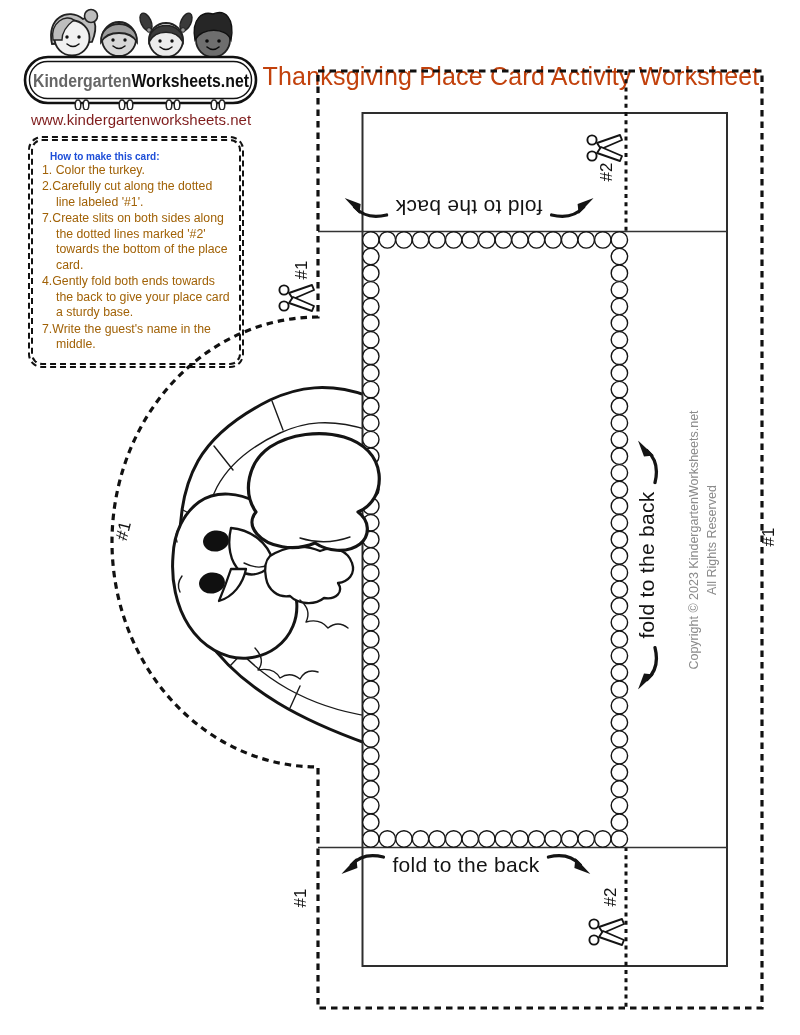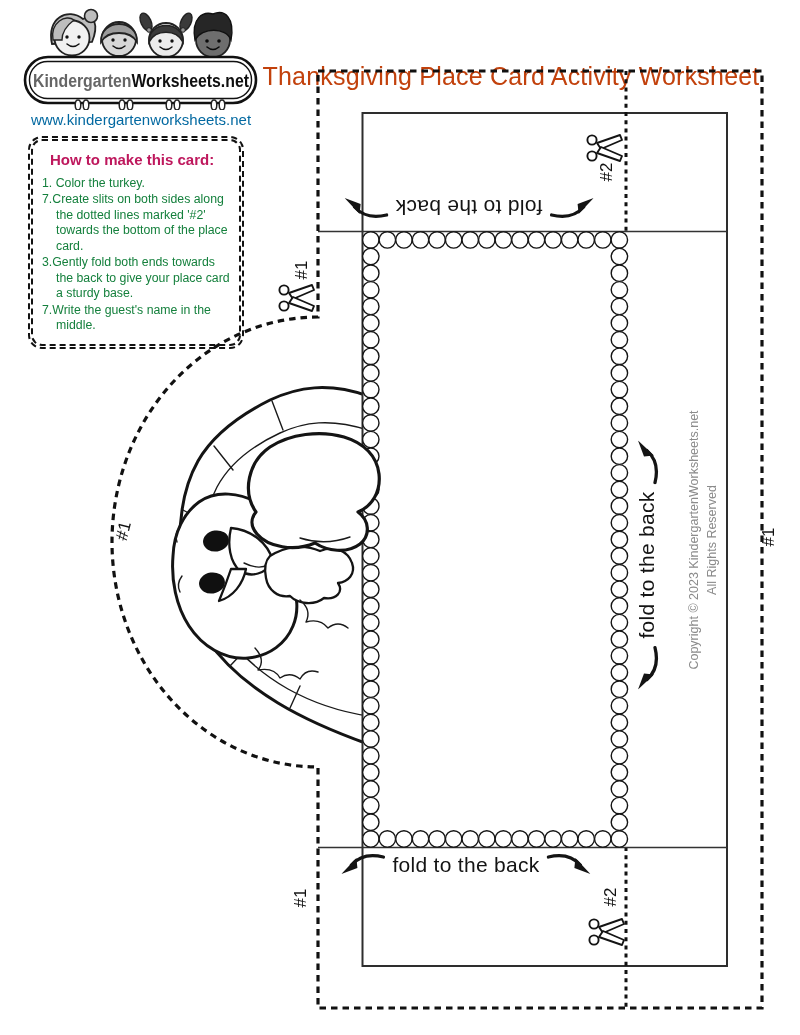--- a/index.html
+++ b/index.html
@@ -3,27 +3,27 @@
 <meta charset="utf-8">
 <style>
   html,body{margin:0;padding:0;background:#fff;}
   .canvas{position:relative;width:800px;height:1035px;background:#fff;overflow:hidden;
           font-family:"Liberation Sans",sans-serif;color:#141414;}
   .abs{position:absolute;}
 
   
   .page-title{left:255px;top:26px;width:512px;text-align:center;
               font-size:25px;letter-spacing:.2px;color:#c2410c;margin-top:36px;}
-  .www{left:22px;top:111px;width:238px;text-align:center;font-size:15px;color:#0369a1;}
+  .www{left:22px;top:111px;width:238px;text-align:center;font-size:15px;color:#7f1d1d;}
 
   
   .howto{left:28px;top:136px;width:216px;border:2px dashed #111;border-radius:14px;box-sizing:border-box;}
   .howto-inner{border:2px dashed #111;border-radius:11px;margin:1px;padding:8px 7px 9px 9px;}
-  .howto h3{margin:2px 0 8px 8px;font-size:15px;font-weight:bold;color:#be185d;}
-  .step{font-size:12.3px;line-height:1.26;color:#15803d;padding-left:14px;text-indent:-14px;margin-bottom:1px;}
+  .howto h3{margin:2px 0 1px 8px;font-size:10px;font-weight:bold;color:#1d4ed8;}
+  .step{font-size:12.3px;line-height:1.26;color:#a16207;padding-left:14px;text-indent:-14px;margin-bottom:1px;}
 
   
   svg.diagram{left:0;top:0;}
   .cutline{fill:none;stroke:#111;stroke-width:3.2;stroke-dasharray:6.5 5;}
   .slitline{fill:none;stroke:#111;stroke-width:3;stroke-dasharray:4 4.2;}
   .cardrect{fill:#fff;stroke:#2e2e2e;stroke-width:2;}
   .foldline{stroke:#333;stroke-width:1.7;}
   #scallops circle{fill:#fff;stroke:#151515;stroke-width:1.4;}
   .tk-thick{fill:#fff;stroke:#141414;stroke-width:3;stroke-linejoin:round;}
   .tk-med{fill:#fff;stroke:#141414;stroke-width:2.3;stroke-linejoin:round;}
@@ -120,22 +120,23 @@
       </g>
     </g>
   </svg>
 
   <div class="abs www">www.kindergartenworksheets.net</div>
 
   <div class="abs howto">
     <div class="howto-inner">
       <h3>How to make this card:</h3>
       <div class="step">1. Color the turkey.</div>
+      <div class="step">2.Carefully cut along the dotted line labeled '#1'.</div>
       <div class="step">7.Create slits on both sides along the dotted lines marked '#2' towards the bottom of the place card.</div>
-      <div class="step">3.Gently fold both ends towards the back to give your place card a sturdy base.</div>
+      <div class="step">4.Gently fold both ends towards the back to give your place card a sturdy base.</div>
       <div class="step">7.Write the guest's name in the middle.</div>
     </div>
   </div>
 
   <svg class="abs diagram" width="800" height="1035" viewBox="0 0 800 1035">
     <defs>
       <g id="scissors">
         <circle cx="-6" cy="-8" r="4.6" fill="none" stroke="#141414" stroke-width="1.9"></circle>
         <circle cx="-6" cy="8" r="4.6" fill="none" stroke="#141414" stroke-width="1.9"></circle>
         <polygon class="sc-part" points="-1,-5 22,-13 24,-8 3,1"></polygon>

